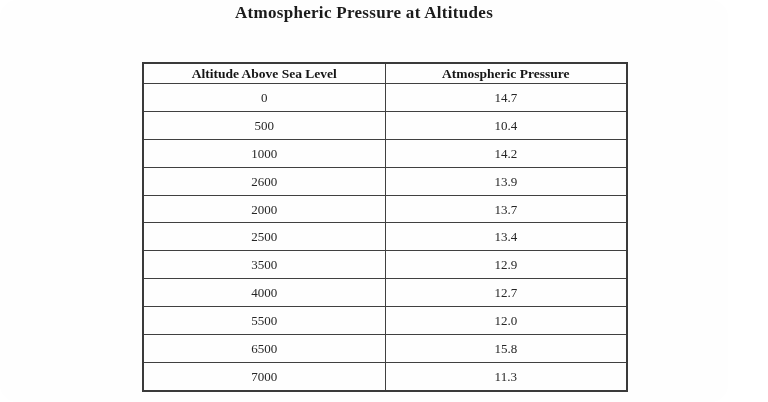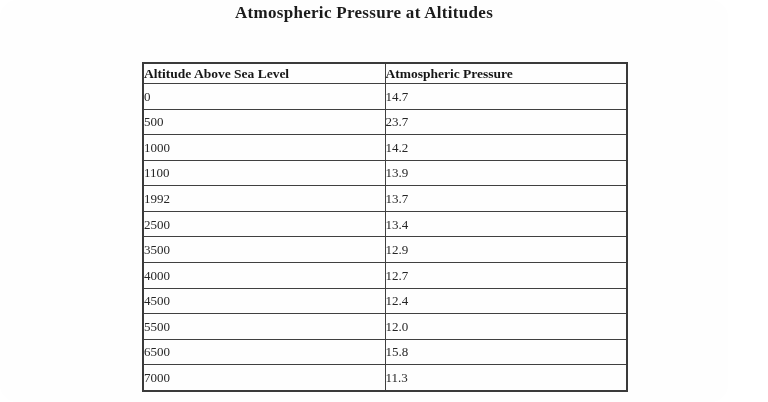--- a/index.html
+++ b/index.html
@@ -36,21 +36,21 @@
     top: 62px;
     width: 486px;
     height: 330px;
     border-collapse: collapse;
     table-layout: fixed;
     border: 2px solid #3a3a3a;
   }
   .data-table th,
   .data-table td {
     border: 1px solid #404040;
-    text-align: left;
+    text-align: center;
     vertical-align: middle;
     padding: 0;
     height: 19px;
     font-size: 13px;
     color: #262626;
     line-height: 1;
   }
   .data-table th {
     font-weight: bold;
     font-size: 13.5px;
@@ -77,49 +77,45 @@
         <th>Atmospheric Pressure</th>
       </tr>
     </thead>
     <tbody>
       <tr>
         <td>0</td>
         <td>14.7</td>
       </tr>
       <tr>
         <td>500</td>
-        <td>23.7</td>
+        <td>10.4</td>
       </tr>
       <tr>
         <td>1000</td>
         <td>14.2</td>
       </tr>
       <tr>
-        <td>1100</td>
+        <td>2600</td>
         <td>13.9</td>
       </tr>
       <tr>
-        <td>1992</td>
+        <td>2000</td>
         <td>13.7</td>
       </tr>
       <tr>
         <td>2500</td>
         <td>13.4</td>
       </tr>
       <tr>
         <td>3500</td>
         <td>12.9</td>
       </tr>
       <tr>
         <td>4000</td>
         <td>12.7</td>
-      </tr>
-      <tr>
-        <td>4500</td>
-        <td>12.4</td>
       </tr>
       <tr>
         <td>5500</td>
         <td>12.0</td>
       </tr>
       <tr>
         <td>6500</td>
         <td>15.8</td>
       </tr>
       <tr>

